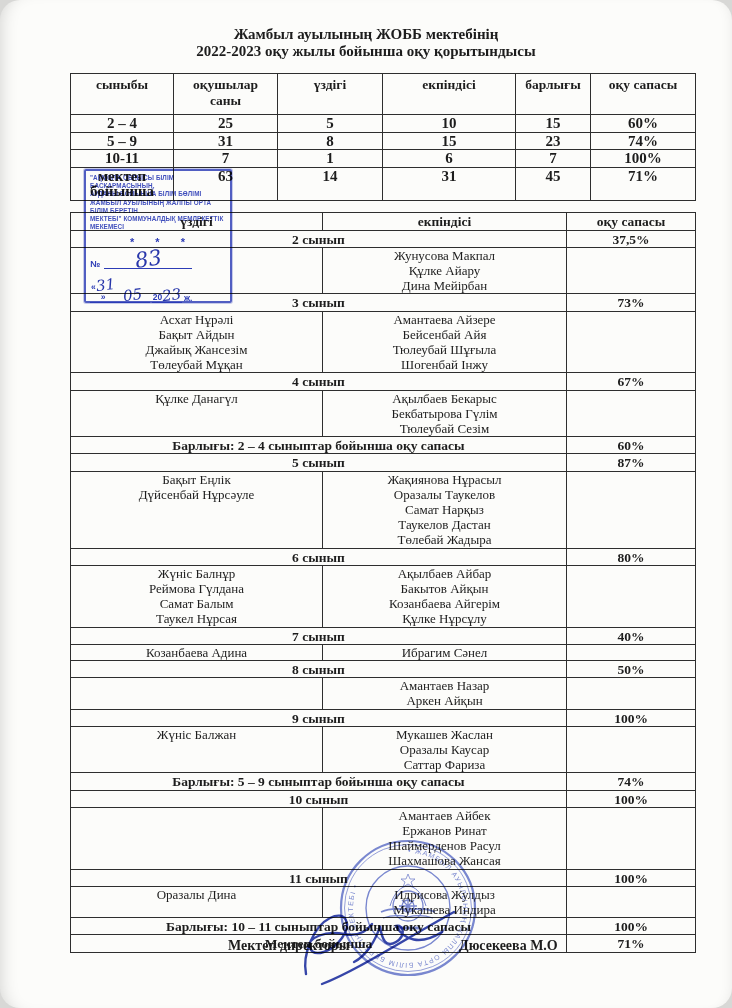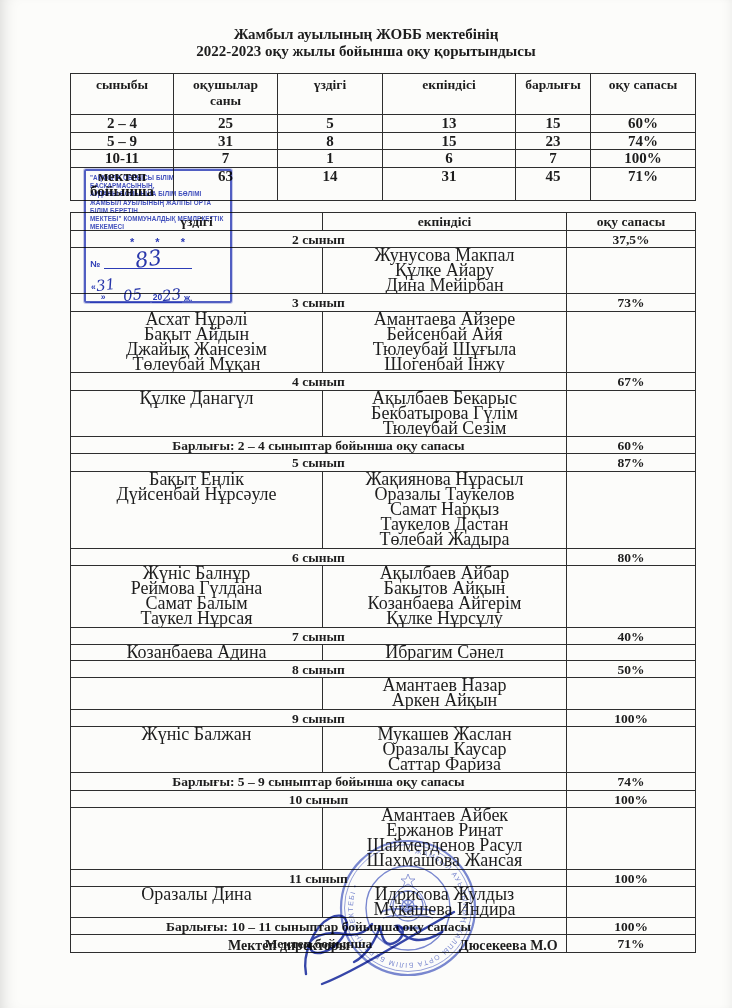--- a/index.html
+++ b/index.html
@@ -1,36 +1,37 @@
 <!DOCTYPE html>
 <html><head>
 <meta charset="utf-8">
 <style>
   html,body { margin:0; padding:0; }
   body { background:#d8d8d6; font-family:"Liberation Serif","DejaVu Serif",serif; }
   .page {
     position:relative; width:732px; height:1008px; margin:0 auto;
     background:#fcfcfa; overflow:hidden; color:#1d1d1d;
     box-shadow:inset 14px 0 18px -14px rgba(0,0,0,.18), inset -10px 0 14px -12px rgba(0,0,0,.10);
+    border-radius:20px;
   }
   .title { text-align:center; padding-top:26px; font-weight:bold; font-size:15px; line-height:17px; }
   .title div { white-space:nowrap; }
 
   table { border-collapse:collapse; table-layout:fixed; margin-left:70px; }
   td,th { border:1px solid #2e2e2e; vertical-align:top; overflow:hidden; }
 
   
   .summary { margin-top:13px; width:625px;padding-left:11px; }
   .summary th { font-size:13.5px; font-weight:bold; text-align:center; padding:3px 2px 1px; line-height:16px; height:36px; }
   .summary td { font-size:15px; font-weight:bold; text-align:center; padding:1px 2px 0; line-height:15.5px; }
 
   
   .detail { margin-top:11px; width:625px; }
   .detail th { font-size:13.5px; font-weight:bold; text-align:center; padding:1px 2px; line-height:15px; }
-  .detail td { font-size:18px; padding:0 2px; line-height:15.2px; }
+  .detail td { font-size:13px; padding:0 2px; line-height:15.2px; }
   .detail td.class-label, .detail td.total-label, .detail td.school-label {
     font-weight:bold; text-align:center; font-size:13.5px; padding:1px 2px 0;
   }
   .detail td.quality { font-weight:bold; text-align:center; font-size:13.5px; padding:1px 2px 0; }
   .detail .student-name { display:block; text-align:center; white-space:nowrap; }
 
   
   .footer { position:absolute; left:0; top:938px; width:732px; font-weight:bold; font-size:14px; }
   .footer .flabel { position:absolute; left:228px; top:0; }
   .footer .fname  { position:absolute; left:459px; top:0; }
@@ -85,21 +86,21 @@
           <th>екпіндісі</th>
           <th>барлығы</th>
           <th>оқу сапасы</th>
         </tr>
       </thead>
     <tbody>
         <tr>
           <td>2 – 4</td>
           <td>25</td>
           <td>5</td>
-          <td>13</td>
+          <td>10</td>
           <td>15</td>
           <td>60%</td>
         </tr>
         <tr>
           <td>5 – 9</td>
           <td>31</td>
           <td>8</td>
           <td>15</td>
           <td>23</td>
           <td>74%</td>

